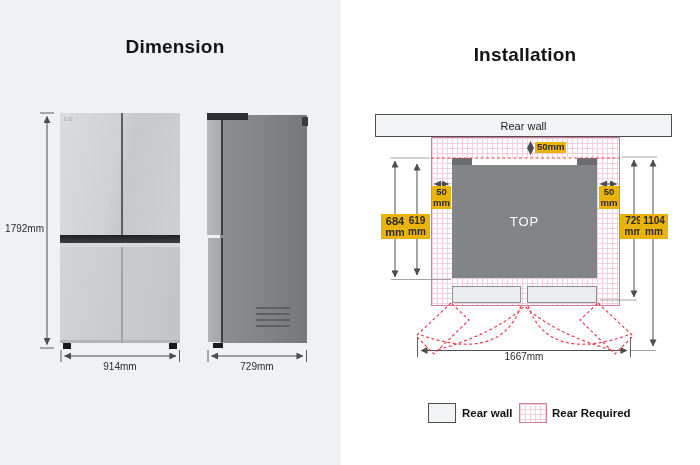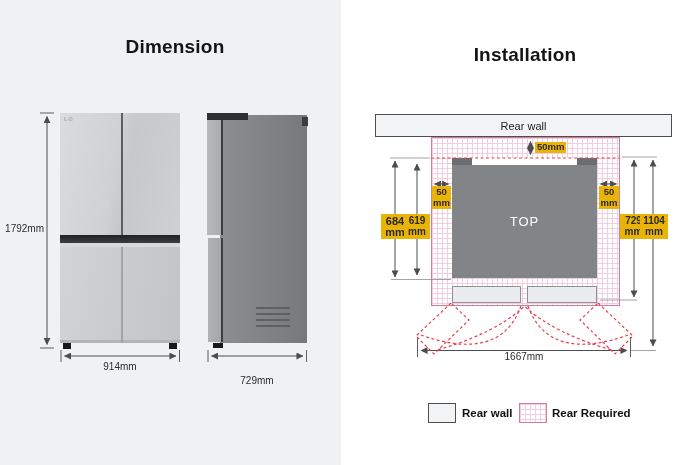--- a/index.html
+++ b/index.html
@@ -80,21 +80,21 @@
     <div class="abs fs-hinge"></div>
     <div class="abs fs-notch"></div>
     <div class="abs fs-vent" style="top:307px;"></div>
     <div class="abs fs-vent" style="top:313px;"></div>
     <div class="abs fs-vent" style="top:319px;"></div>
     <div class="abs fs-vent" style="top:325px;"></div>
     <div class="abs fs-foot"></div>
 
     <div class="abs dim-label r lbl" style="left:2px;top:223px;width:42px;">1792mm</div>
     <div class="abs dim-label c lbl" style="left:80px;top:361px;width:80px;">914mm</div>
-    <div class="abs dim-label c lbl" style="left:217px;top:361px;width:80px;margin-top:14px;">729mm</div>
+    <div class="abs dim-label c lbl" style="left:217px;top:361px;width:80px;">729mm</div>
   </div>
 
   <div class="panel" id="panel-installation"></div>
   <div class="abs title" style="left:425px;top:44px;width:200px;z-index:10;">Installation</div>
 
   <div class="abs hatch hatch-main"></div>
   <div class="abs white-cover"></div>
 
   <div class="abs rear-wall">
     <span>Rear wall</span>

